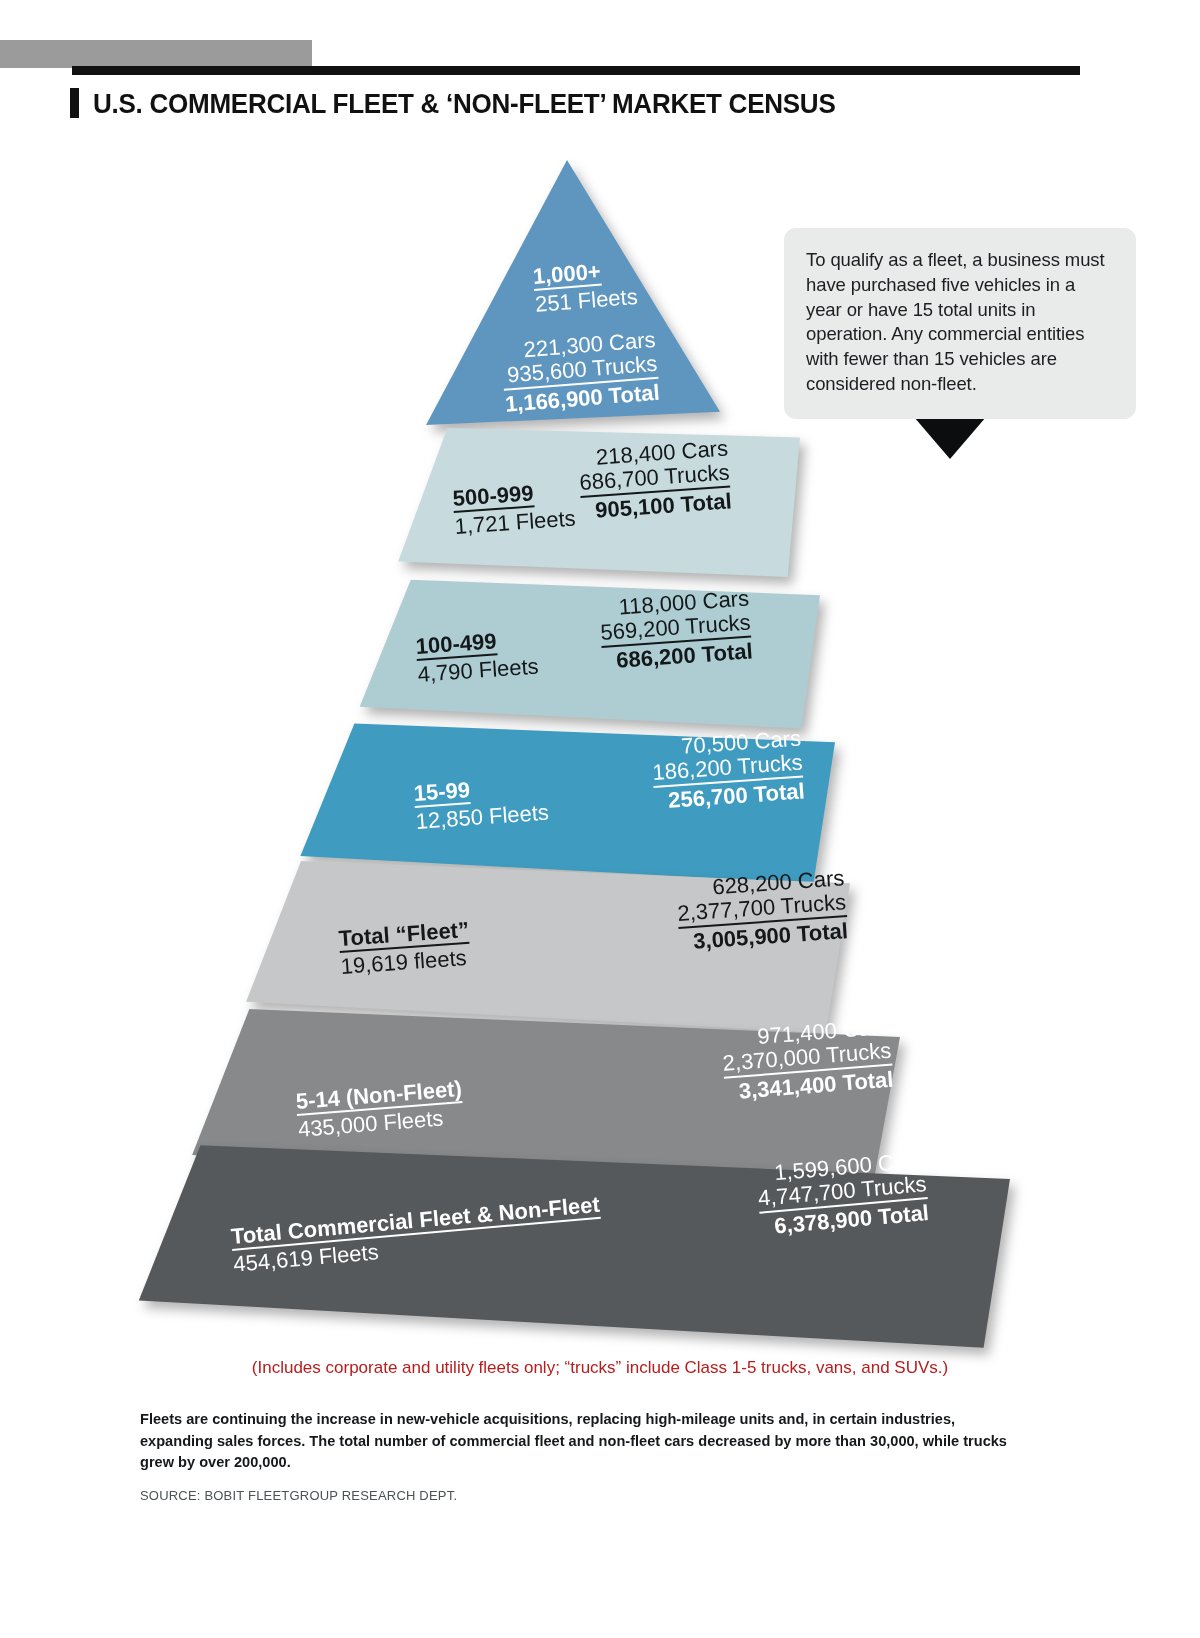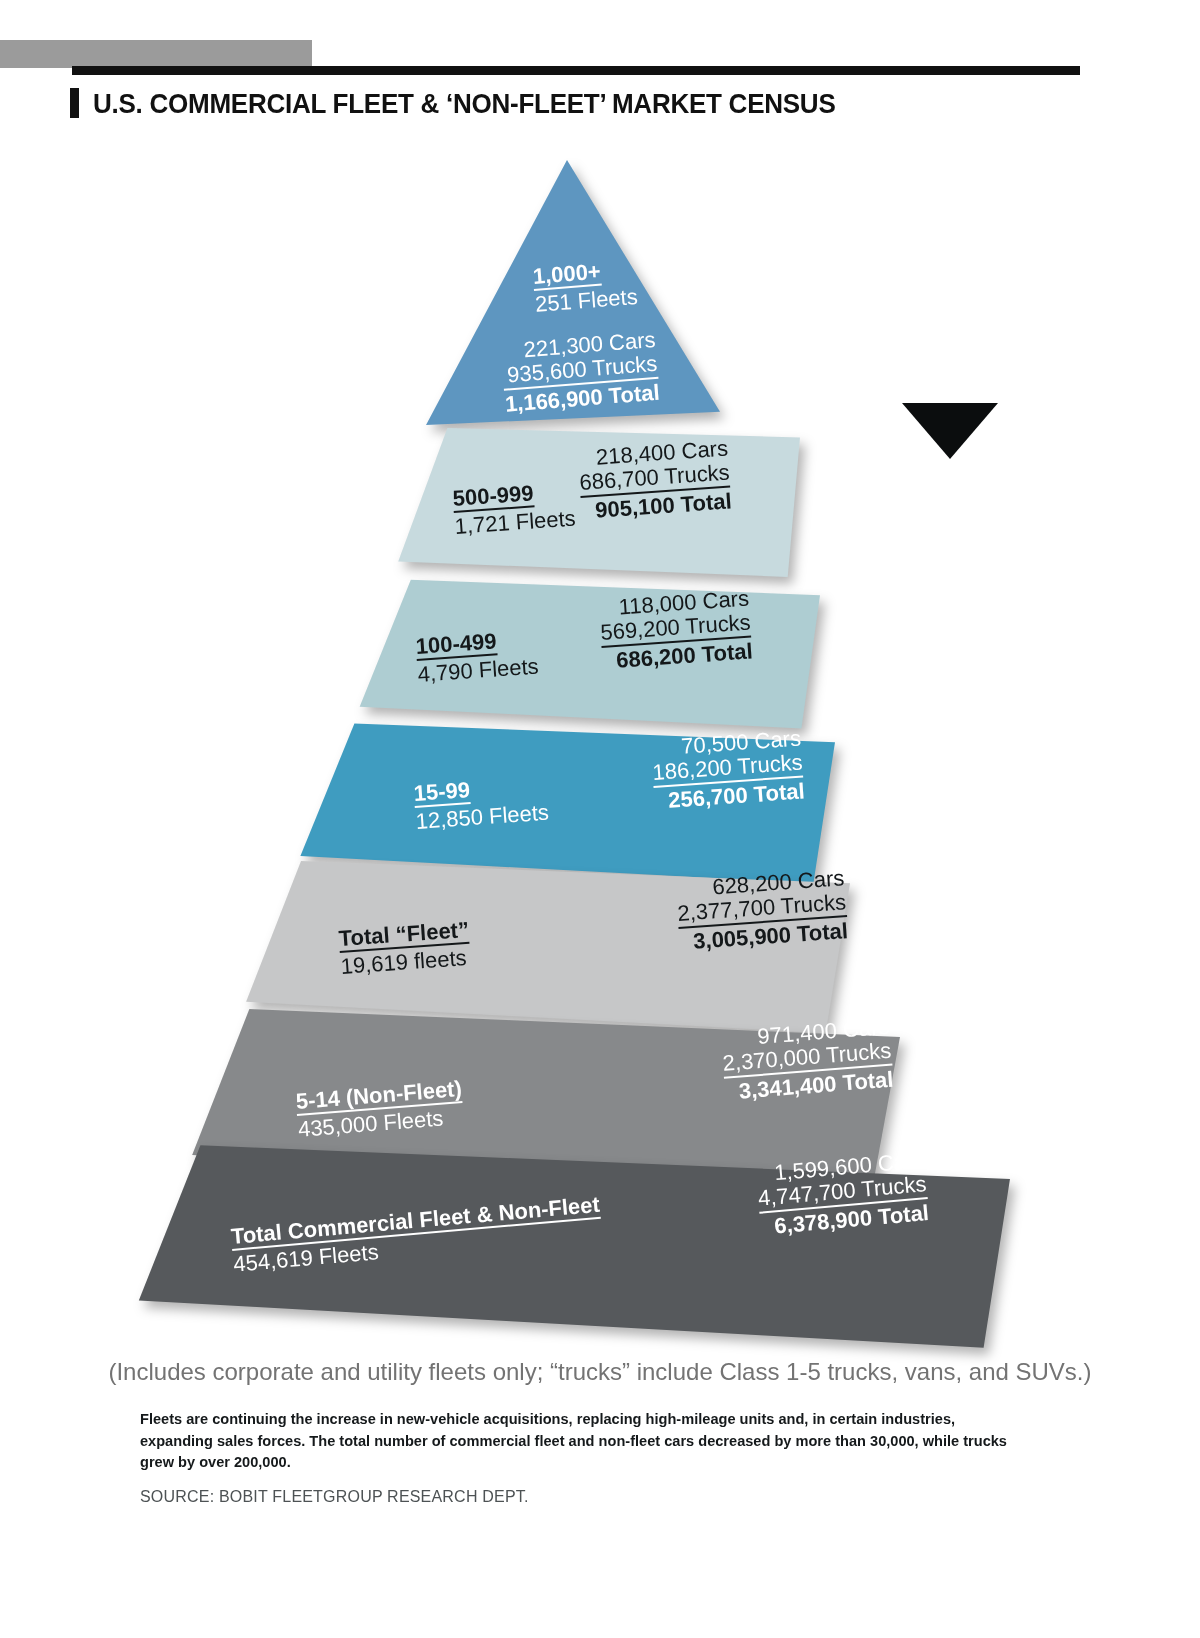--- a/index.html
+++ b/index.html
@@ -76,30 +76,30 @@
     position: absolute; left: 902px; top: 403px;
     width: 0; height: 0;
     border-left: 48px solid transparent;
     border-right: 48px solid transparent;
     border-top: 56px solid #0b0d0e;
   }
 
   
   .caption {
     position: absolute; left: 0; top: 1358px; width: 1200px;
-    text-align: center; font-size: 24px; color: #737373;
+    text-align: center; font-size: 17px; color: #b91c1c;
   }
   .blurb {
     position: absolute; left: 140px; top: 1408px; width: 910px;
     font-size: 15.2px; font-weight: 700; color: #15191b; line-height: 1.42;
     transform: scaleX(0.96); transform-origin: left top;
   }
   .source {
     position: absolute; left: 140px; top: 1488px;
-    font-size: 16px; color: #4d5254; letter-spacing: 0.2px;
+    font-size: 13px; color: #4d5254; letter-spacing: 0.2px;
   }
   .footer {
     position: absolute; left: 70px; top: 1648px;
     display: flex; align-items: center; gap: 14px;
     color: #1a1e20;
   }
   .footer .pg { font-size: 19px; font-weight: 700; }
   .footer .mag { font-size: 18px; letter-spacing: 0.4px; color: #3a3f41; }
   .footer .dot { width: 5px; height: 15px; background: #1a1e20; }
   .footer .yr { font-size: 18px; color: #3a3f41; margin-top: 12px; }
@@ -219,20 +219,23 @@
       <div class="num light-txt" style="left:625px; top:38px; transform:rotate(-5deg); transform-origin:left top;">
         <span class="r1">1,599,600 Cars</span>
         <span class="r2">4,747,700 Trucks</span>
         <span class="r3">6,378,900 Total</span>
       </div>
     </div>
 
   </div>
 
   <div id="callout-tail"></div>
+  <div id="callout">
+    <p>To qualify as a fleet, a business must have purchased five vehicles in a year or have 15 total units in operation. Any commercial entities with fewer than 15 vehicles are considered non-fleet.</p>
+  </div>
 
   <div class="caption">(Includes corporate and utility fleets only; “trucks” include Class 1-5 trucks, vans, and SUVs.)</div>
   <div class="blurb">Fleets are continuing the increase in new-vehicle acquisitions, replacing high-mileage units and, in certain industries, expanding sales forces. The total number of commercial fleet and non-fleet cars decreased by more than 30,000, while trucks grew by over 200,000.</div>
   <div class="source">SOURCE: BOBIT FLEETGROUP RESEARCH DEPT.</div>
 
   <div class="footer">
     <span class="pg">10</span>
     <span class="mag">AUTOMOTIVE FLEET</span>
     <span class="dot"></span>
     <span class="yr">2017</span>

